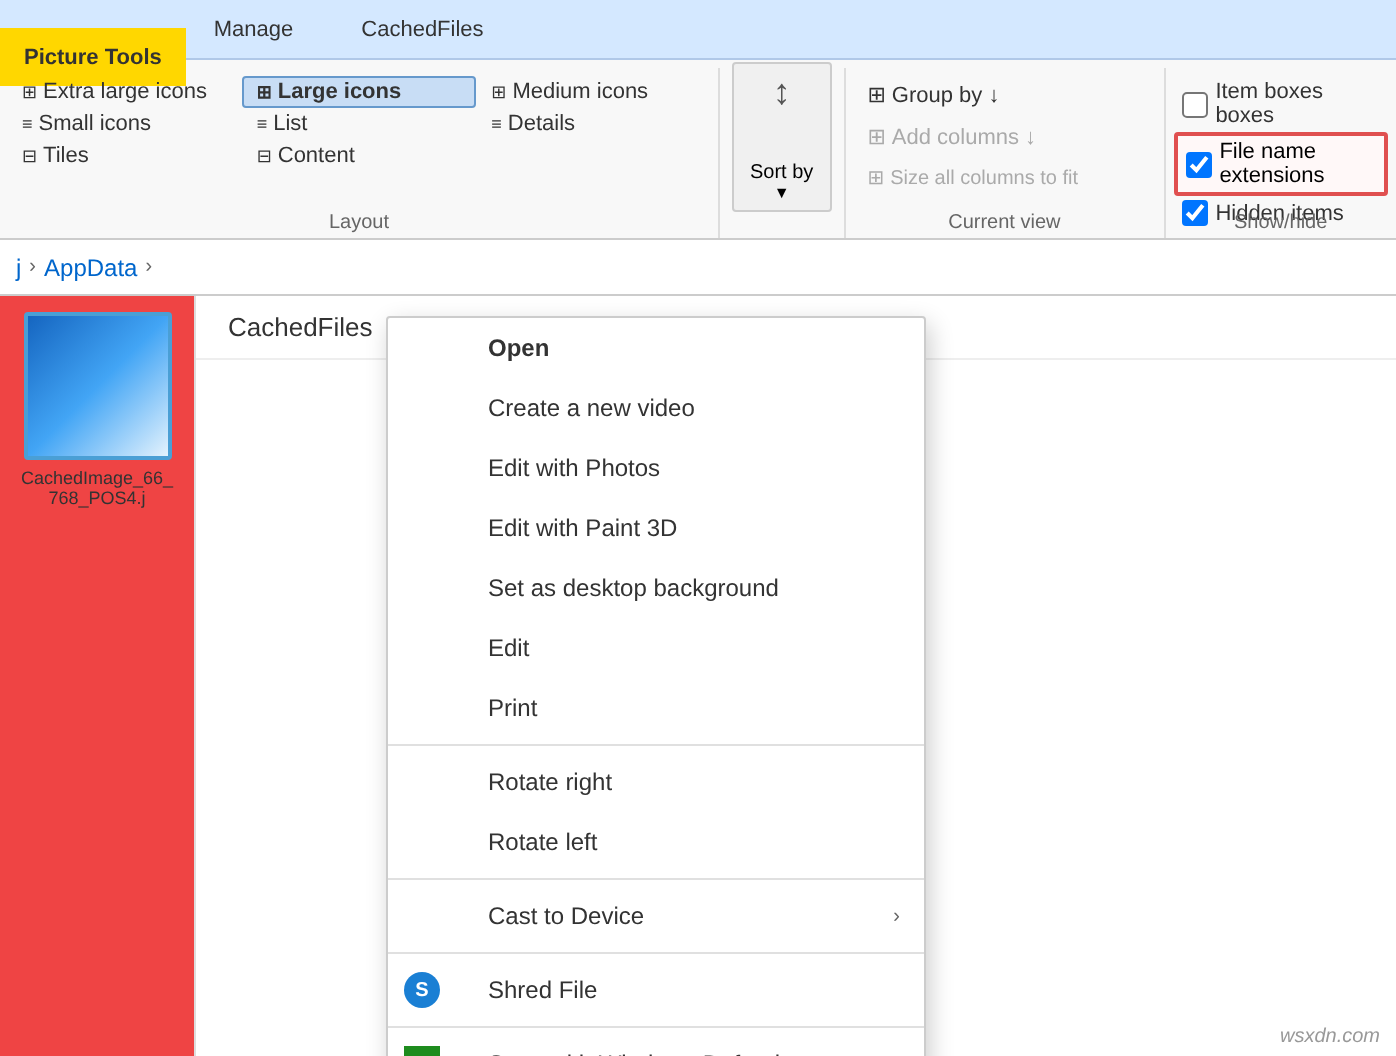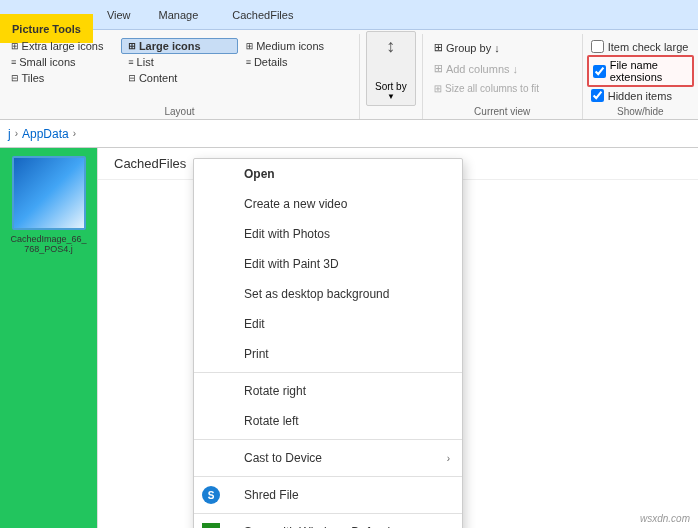--- a/index.html
+++ b/index.html
@@ -209,21 +209,21 @@
     
     .main-area {
       display: flex;
       height: calc(528px - 30px - 90px - 28px);
       position: relative;
     }
 
     
     .file-area {
       width: 98px;
-      background: #22c55e;
+      background: #ef4444;
       border-right: 1px solid #ddd;
       padding: 8px;
       display: flex;
       flex-direction: column;
       align-items: center;
     }
 
     .file-thumbnail {
       width: 74px;
       height: 74px;
@@ -331,21 +331,20 @@
       font-size: 10px;
       color: #999;
       font-style: italic;
     }
   </style>
 </head>
 <body>
 
 <div class="title-bar">
   <div class="title-bar-picture">Picture Tools</div>
-  <div class="title-bar-tab">View</div>
   <div class="title-bar-tab">Manage</div>
   <div style="flex:1; padding-left: 20px; font-size:11px; color:#333;">CachedFiles</div>
 </div>
 
 <div class="ribbon">
 
   <div class="layout-section">
     <div class="layout-row">
       <div class="layout-item">
         <span style="font-size:9px;">⊞</span>
@@ -410,21 +409,21 @@
     <div class="ribbon-btn" style="color:#aaa; font-size:10px;">
       <span>⊞</span>
       <span>Size all columns to fit</span>
     </div>
     <div class="ribbon-section-label">Current view</div>
   </div>
 
   <div class="showhide-section">
     <div class="checkbox-row">
       <input type="checkbox" style="">
-      <span>Item check large</span>
+      <span>Item boxes boxes</span>
     </div>
     <div class="highlighted-checkbox-row">
       <input type="checkbox" checked="" style="">
       <span>File name extensions</span>
     </div>
     <div class="checkbox-row">
       <input type="checkbox" checked="" style="">
       <span>Hidden items</span>
     </div>
     <div class="ribbon-section-label">Show/hide</div>

